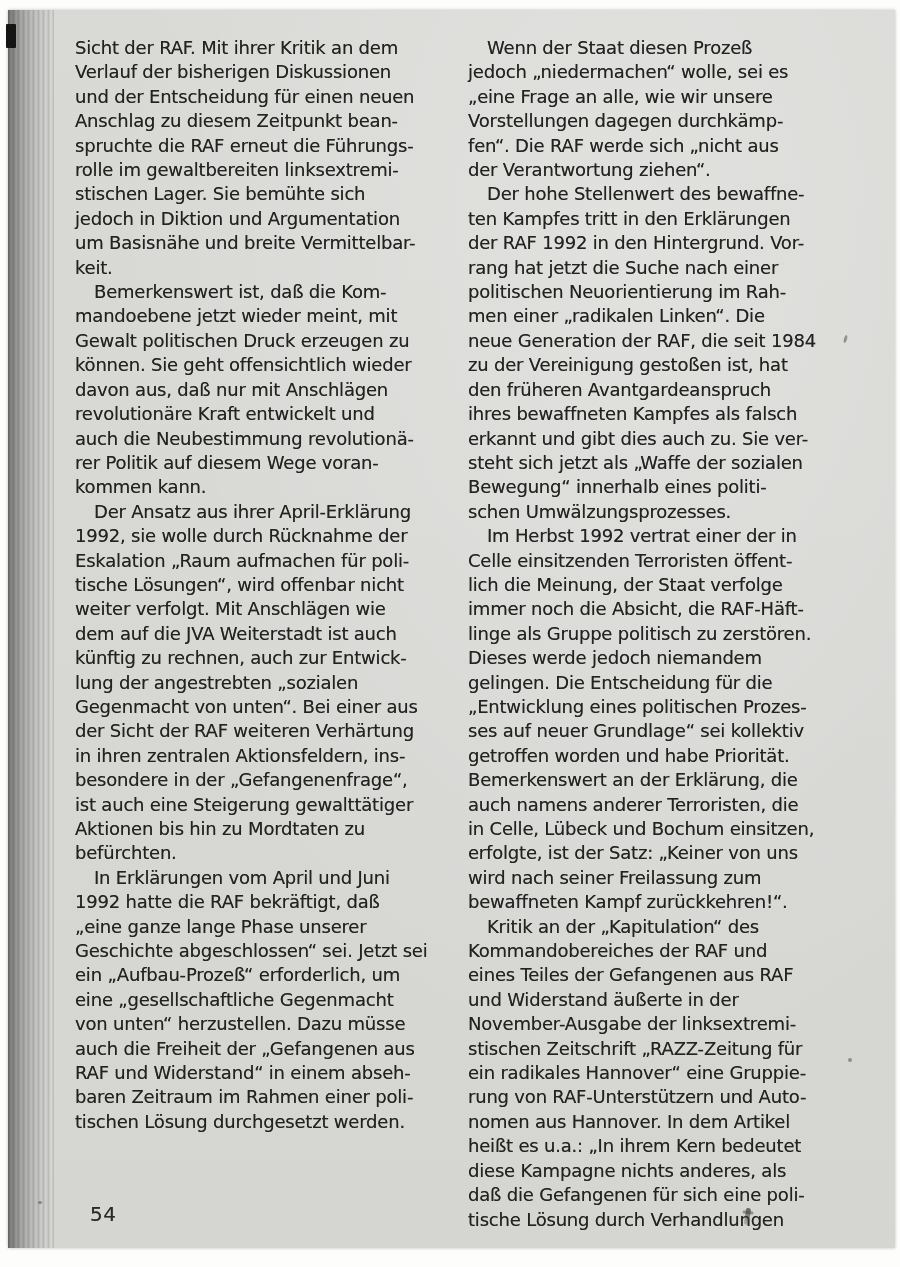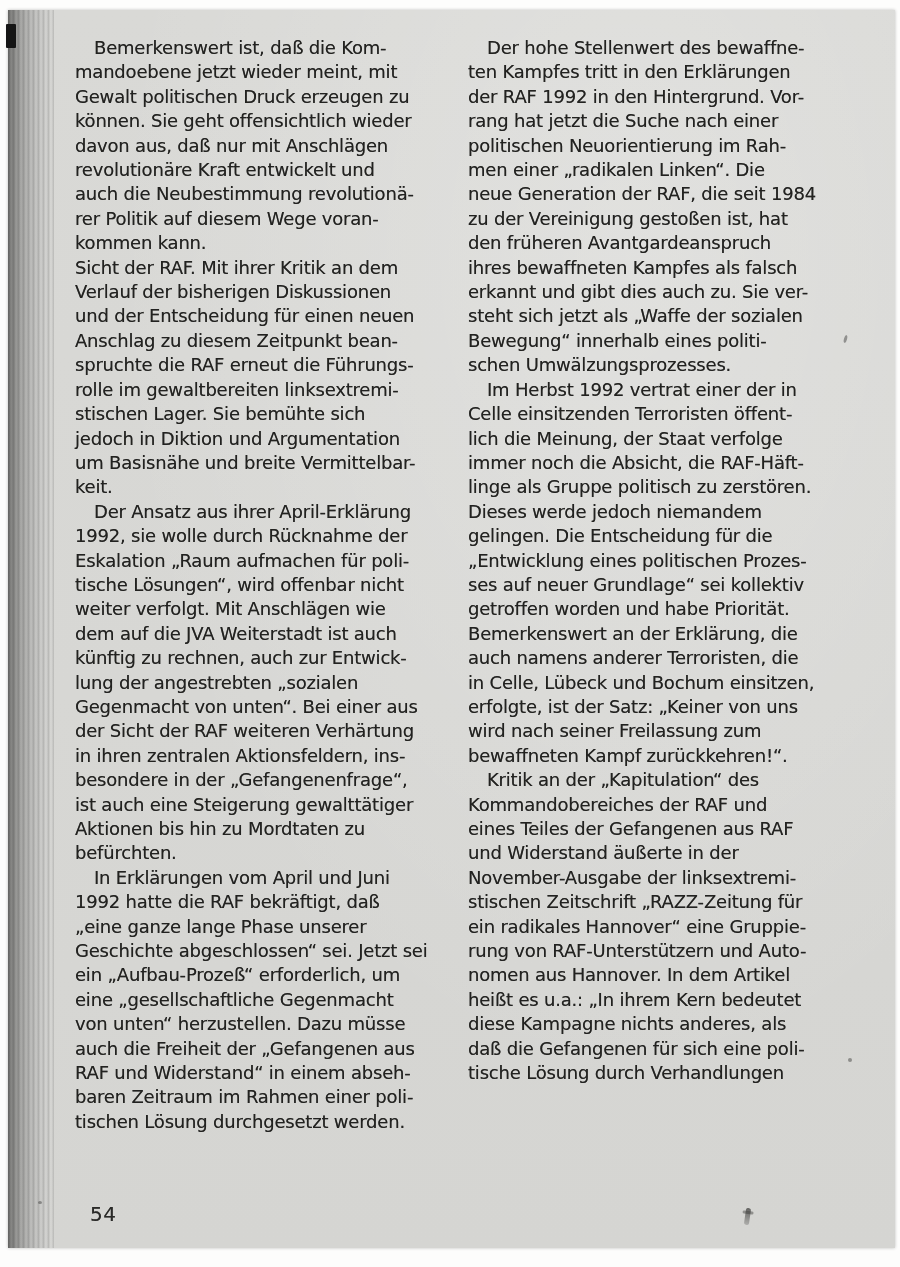--- a/index.html
+++ b/index.html
@@ -112,39 +112,39 @@
 </head>
 <body>
 
 <div class="scan-page">
 
   <div class="binding">
     <div class="corner-mark"></div>
   </div>
 
   <div class="column column-left">
-    <p class="para indent">Bemerkenswert ist, daß die Kom-
-mandoebene jetzt wieder meint, mit
-Gewalt politischen Druck erzeugen zu
-können. Sie geht offensichtlich wieder
-davon aus, daß nur mit Anschlägen
-revolutionäre Kraft entwickelt und
-auch die Neubestimmung revolutionä-
-rer Politik auf diesem Wege voran-
-kommen kann.</p>
     <p class="para">Sicht der RAF. Mit ihrer Kritik an dem
 Verlauf der bisherigen Diskussionen
 und der Entscheidung für einen neuen
 Anschlag zu diesem Zeitpunkt bean-
 spruchte die RAF erneut die Führungs-
 rolle im gewaltbereiten linksextremi-
 stischen Lager. Sie bemühte sich
 jedoch in Diktion und Argumentation
 um Basisnähe und breite Vermittelbar-
 keit.</p>
+    <p class="para indent">Bemerkenswert ist, daß die Kom-
+mandoebene jetzt wieder meint, mit
+Gewalt politischen Druck erzeugen zu
+können. Sie geht offensichtlich wieder
+davon aus, daß nur mit Anschlägen
+revolutionäre Kraft entwickelt und
+auch die Neubestimmung revolutionä-
+rer Politik auf diesem Wege voran-
+kommen kann.</p>
     <p class="para indent">Der Ansatz aus ihrer April-Erklärung
 1992, sie wolle durch Rücknahme der
 Eskalation „Raum aufmachen für poli-
 tische Lösungen“, wird offenbar nicht
 weiter verfolgt. Mit Anschlägen wie
 dem auf die JVA Weiterstadt ist auch
 künftig zu rechnen, auch zur Entwick-
 lung der angestrebten „sozialen
 Gegenmacht von unten“. Bei einer aus
 der Sicht der RAF weiteren Verhärtung
@@ -160,20 +160,26 @@
 ein „Aufbau-Prozeß“ erforderlich, um
 eine „gesellschaftliche Gegenmacht
 von unten“ herzustellen. Dazu müsse
 auch die Freiheit der „Gefangenen aus
 RAF und Widerstand“ in einem abseh-
 baren Zeitraum im Rahmen einer poli-
 tischen Lösung durchgesetzt werden.</p>
   </div>
 
   <div class="column column-right">
+    <p class="para indent">Wenn der Staat diesen Prozeß
+jedoch „niedermachen“ wolle, sei es
+„eine Frage an alle, wie wir unsere
+Vorstellungen dagegen durchkämp-
+fen“. Die RAF werde sich „nicht aus
+der Verantwortung ziehen“.</p>
     <p class="para indent">Der hohe Stellenwert des bewaffne-
 ten Kampfes tritt in den Erklärungen
 der RAF 1992 in den Hintergrund. Vor-
 rang hat jetzt die Suche nach einer
 politischen Neuorientierung im Rah-
 men einer „radikalen Linken“. Die
 neue Generation der RAF, die seit 1984
 zu der Vereinigung gestoßen ist, hat
 den früheren Avantgardeanspruch
 ihres bewaffneten Kampfes als falsch

